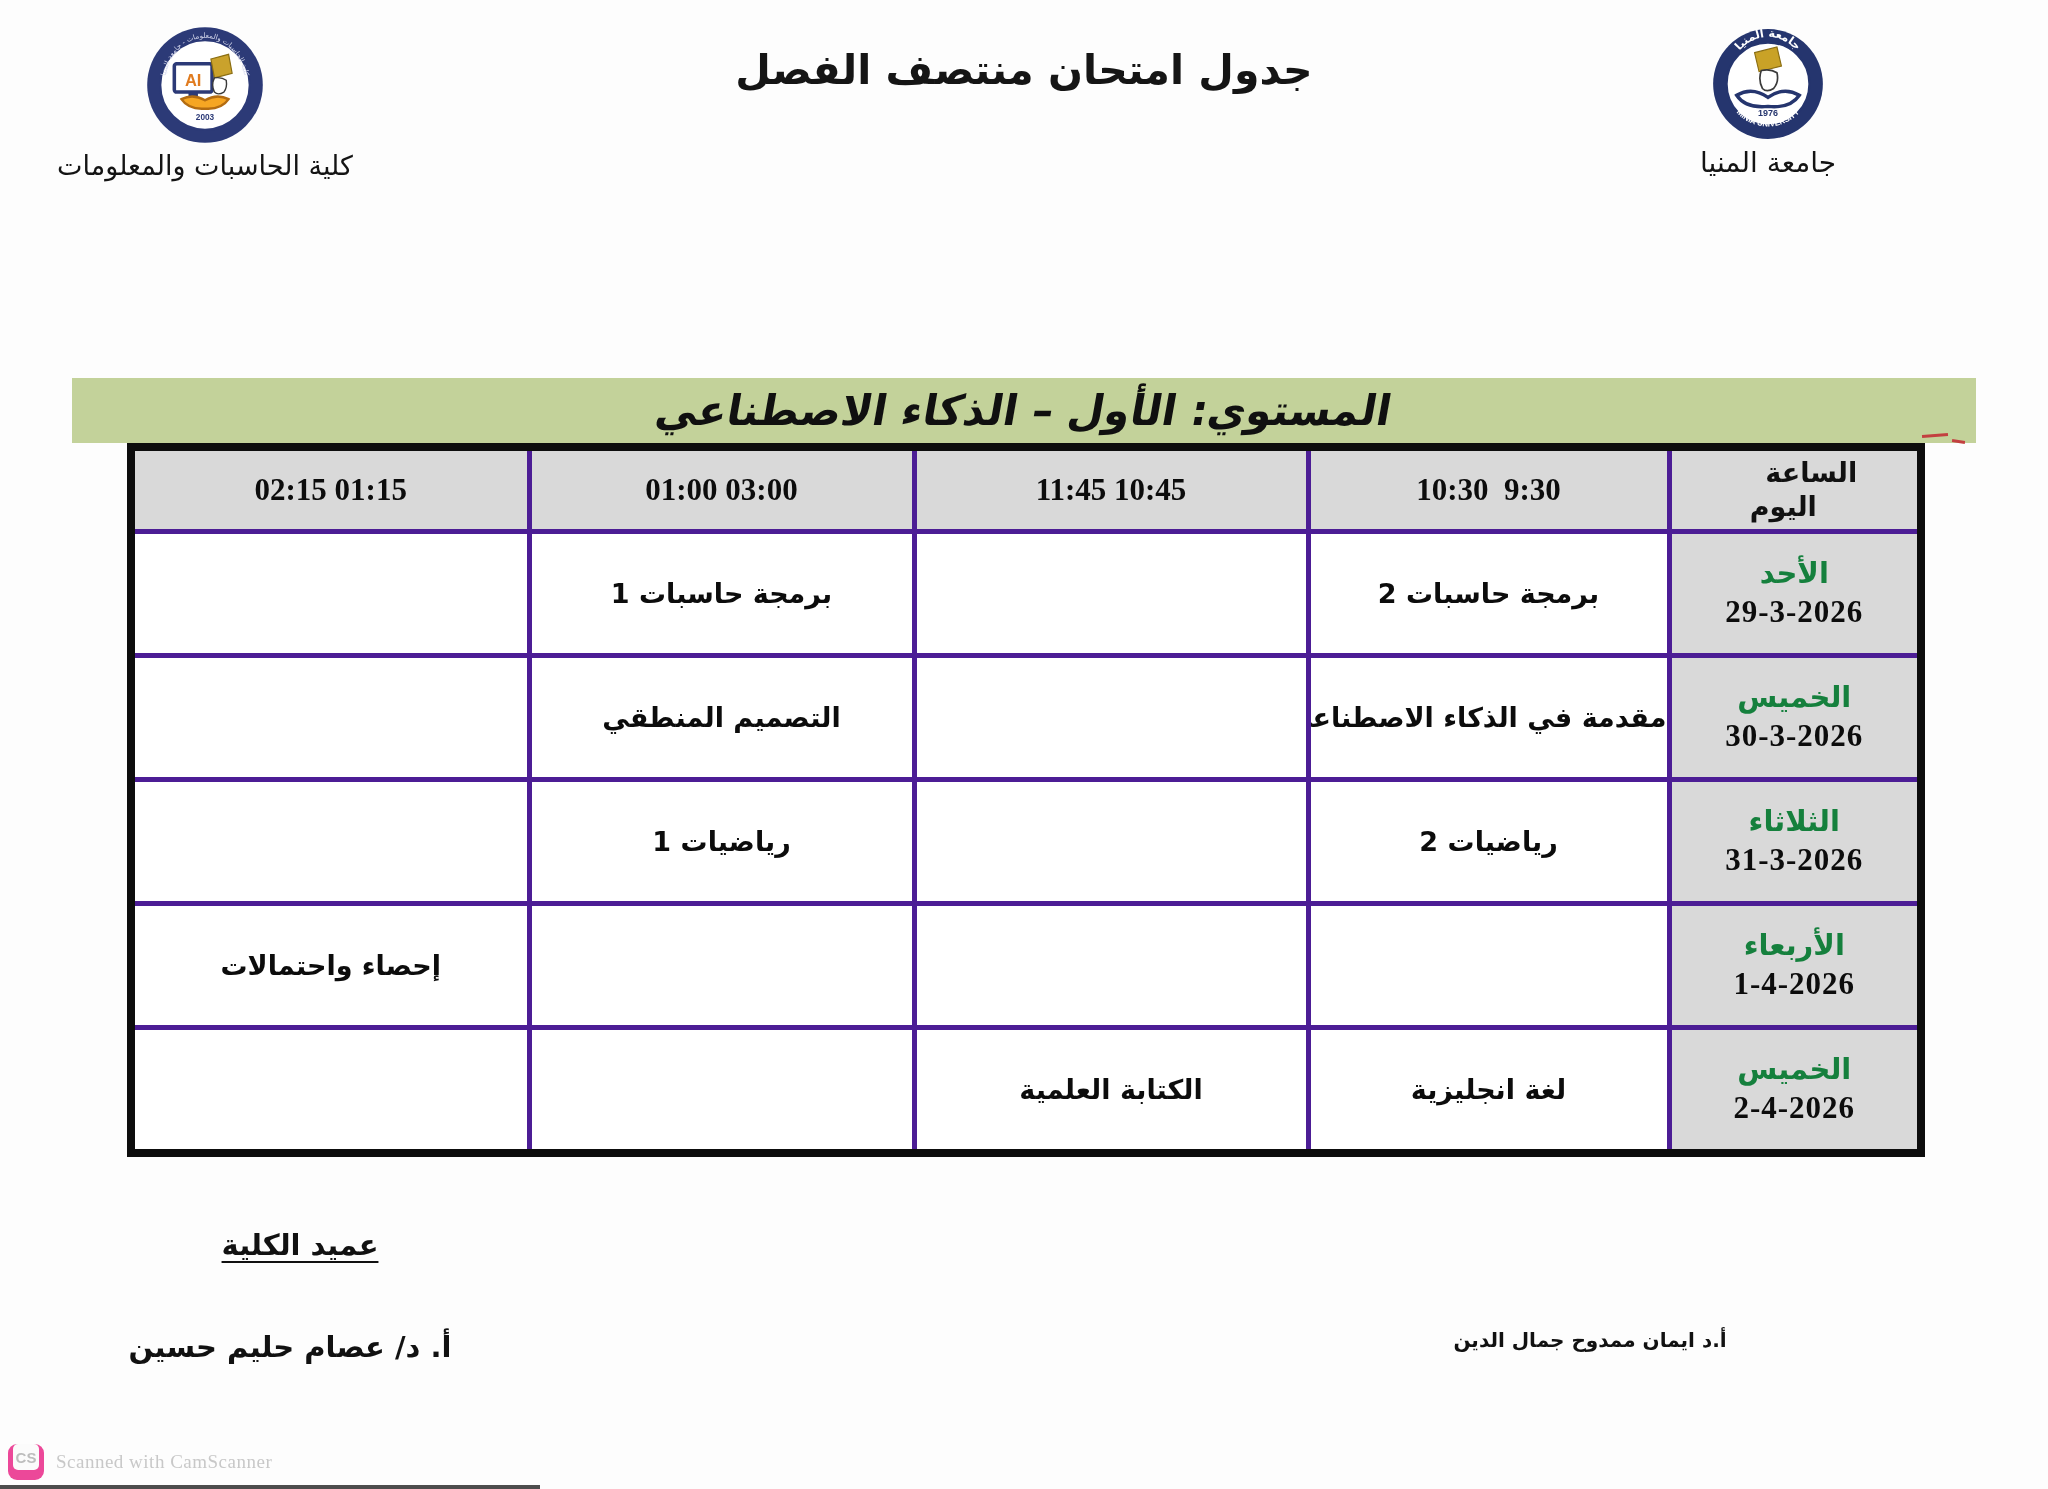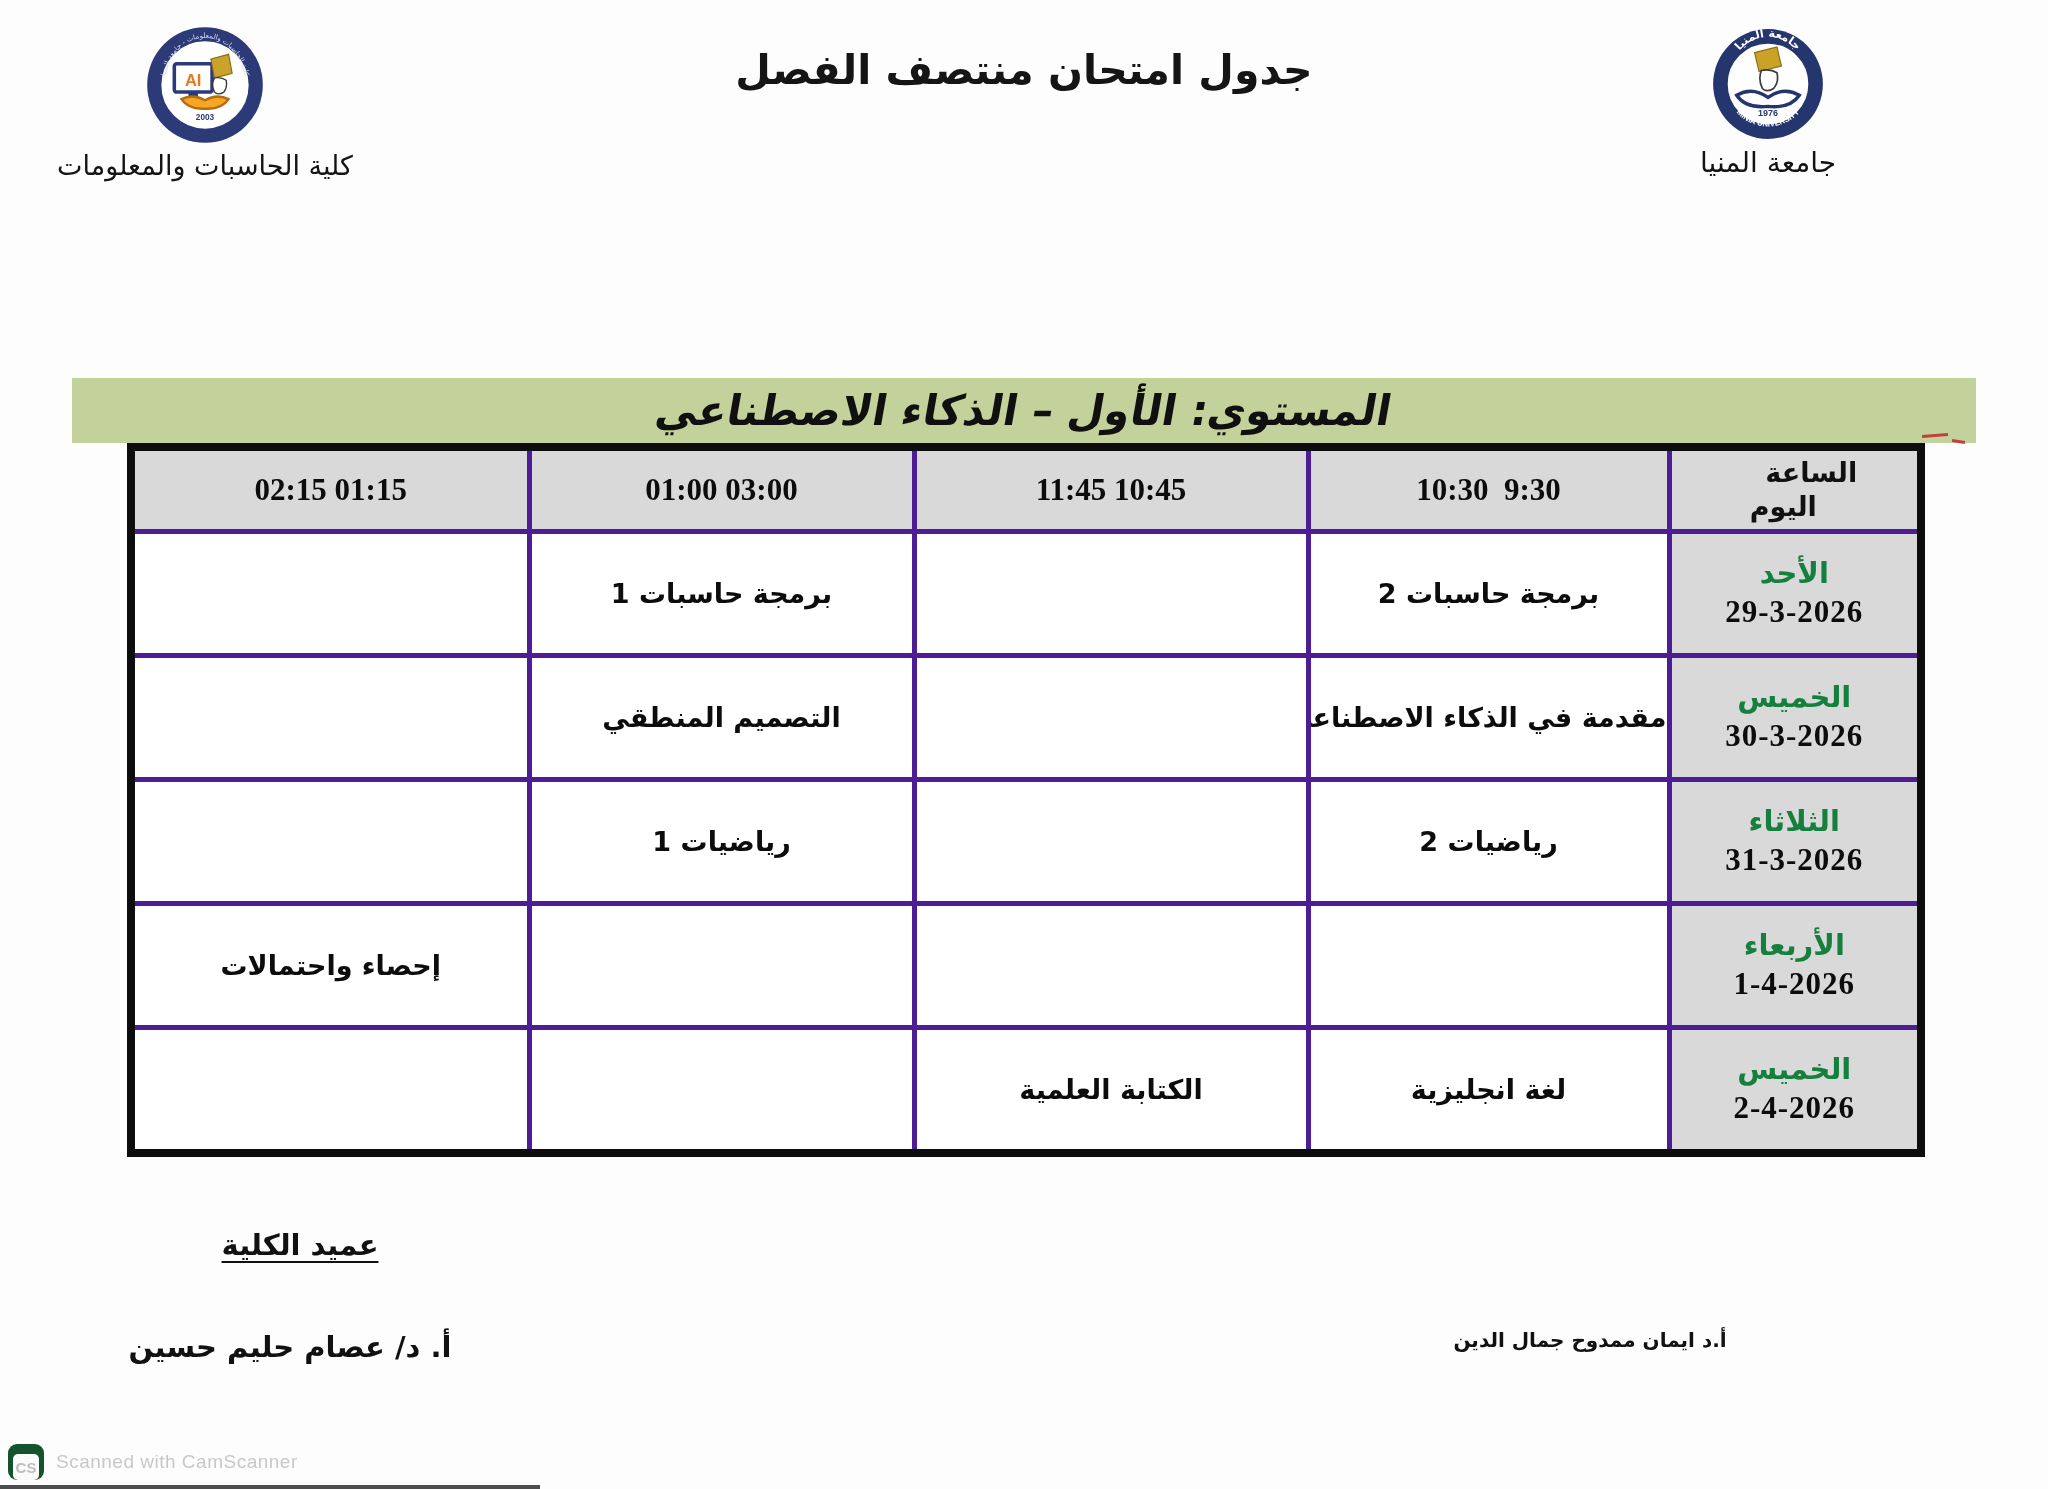--- a/index.html
+++ b/index.html
@@ -76,31 +76,31 @@
   .sig-vice-name {top:1328px;left:1370px;width:440px;font-size:20px;}
   .sig-dean-title{top:1228px;left:165px;width:270px;font-size:29px;text-decoration:underline;text-underline-offset:6px;}
   .sig-dean-name {top:1330px;left:115px;width:350px;font-size:29px;}
 
   
   .watermark{
     position:absolute;left:8px;top:1444px;
     display:flex;align-items:center;gap:12px;direction:ltr;
   }
   .cs-badge{
-    width:36px;height:36px;border-radius:9px;background:#14532d;
-    display:flex;align-items:flex-end;justify-content:center;
+    width:36px;height:36px;border-radius:9px;background:#ec4899;
+    display:flex;align-items:flex-start;justify-content:center;
   }
   .cs-inner{
     width:26px;height:26px;border-radius:5px;background:#fbfbfb;
     display:flex;align-items:center;justify-content:center;
     font-size:15px;font-weight:bold;color:#bdbdbd;
     font-family:"Liberation Sans",sans-serif;
   }
   .wm-text{
-    font-family:Liberation Sans, sans-serif;
+    font-family:Liberation Serif, serif;
     font-size:19px;color:#c8c8c8;letter-spacing:.5px;
   }
 
   
   .scan-edge{position:absolute;left:0;bottom:0;width:540px;height:4px;background:#4d4d4d;}
   .red-mark{position:absolute;left:1922px;top:434px;width:26px;height:3px;background:#c34040;transform:rotate(-4deg);}
   .red-mark2{position:absolute;left:1952px;top:440px;width:13px;height:3px;background:#c34040;transform:rotate(8deg);}
 </style>
 </head>
 <body>

